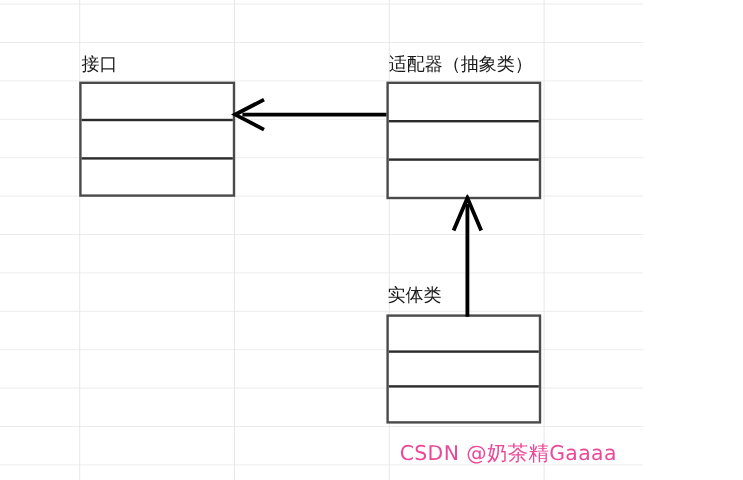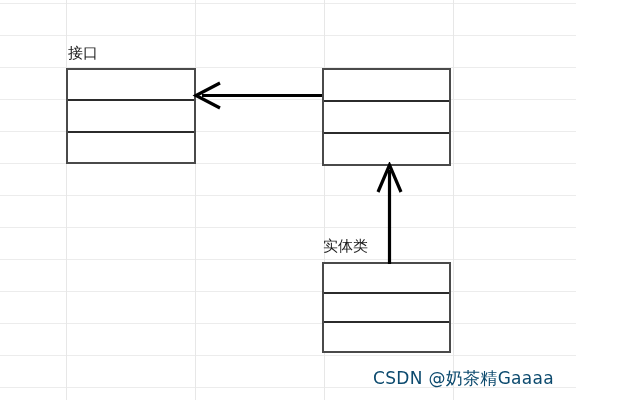--- a/index.html
+++ b/index.html
@@ -10,21 +10,20 @@
   body {
     font-family: "DejaVu Sans", "Liberation Sans", sans-serif;
   }
 
   #canvas {
     position: relative;
     width: 536px;
     height: 400px;
     background-color: #ffffff;
     overflow: hidden;
-    padding-left: 40px;
   }
 
   
   #grid {
     position: absolute;
     left: 0;
     top: 0;
     width: 619px;
     height: 400px;
     background-image:
@@ -74,21 +73,21 @@
     position: absolute;
   }
   #arrow-horizontal { left: 192px; top: 80px;  width: 132px; height: 32px; }
   #arrow-vertical   { left: 373px; top: 162px; width: 34px;  height: 104px; }
 
   
   #watermark {
     position: absolute;
     right: 22px;
     bottom: 12px;
-    color: #0c4a6e;
+    color: #ec4899;
     font-size: 17px;
     line-height: 20px;
     letter-spacing: 0.3px;
     white-space: nowrap;
     font-family: "DejaVu Sans", "Liberation Sans", sans-serif;
   }
 </style>
 </head>
 <body>
 
@@ -97,20 +96,21 @@
   <div id="grid"></div>
 
   <div class="box-label" id="label-interface">接口</div>
 
   <div class="uml-box" id="box-interface">
     <div class="uml-row"></div>
     <div class="uml-row"></div>
     <div class="uml-row"></div>
   </div>
 
+  <div class="box-label" id="label-adapter">适配器（抽象类）</div>
 
   <div class="uml-box" id="box-adapter">
     <div class="uml-row"></div>
     <div class="uml-row"></div>
     <div class="uml-row"></div>
   </div>
 
   <div class="box-label" id="label-entity">实体类</div>
 
   <div class="uml-box" id="box-entity">

